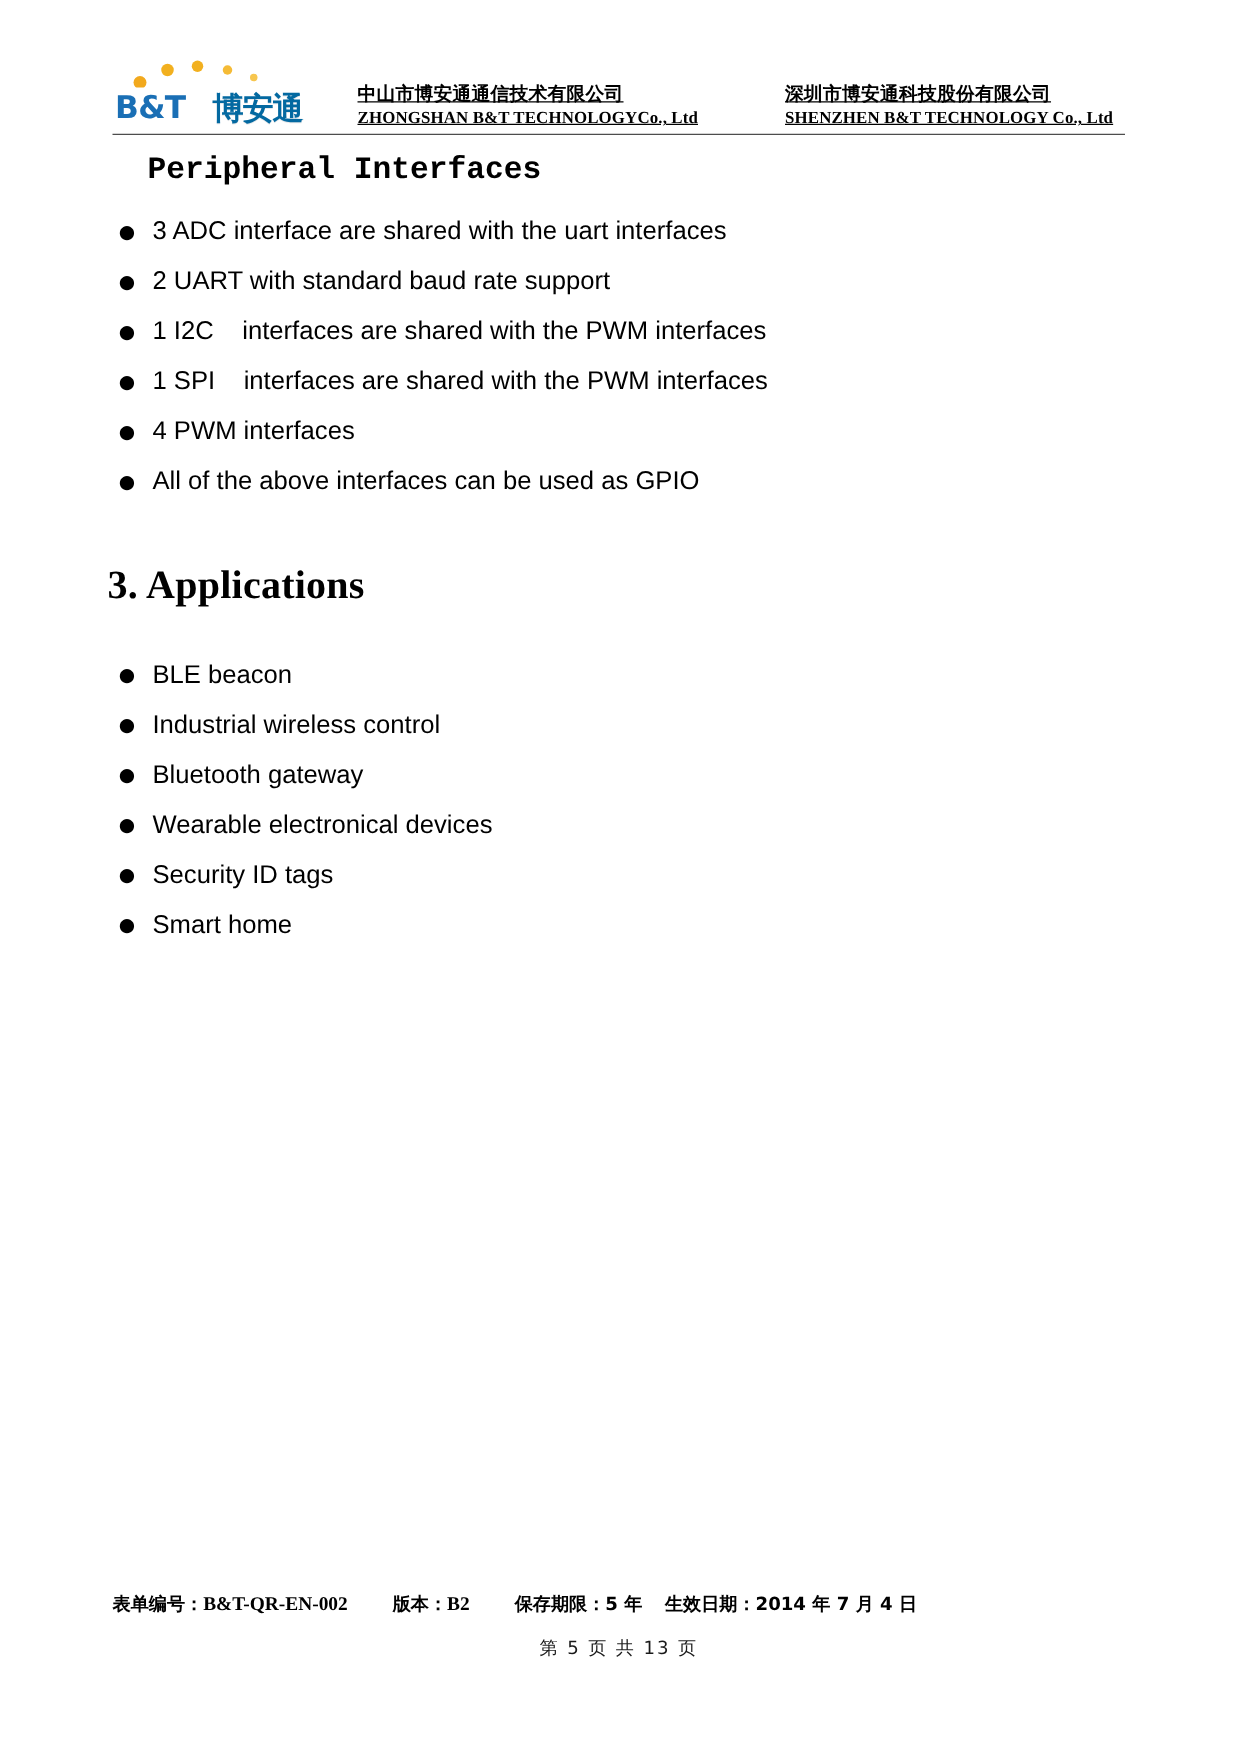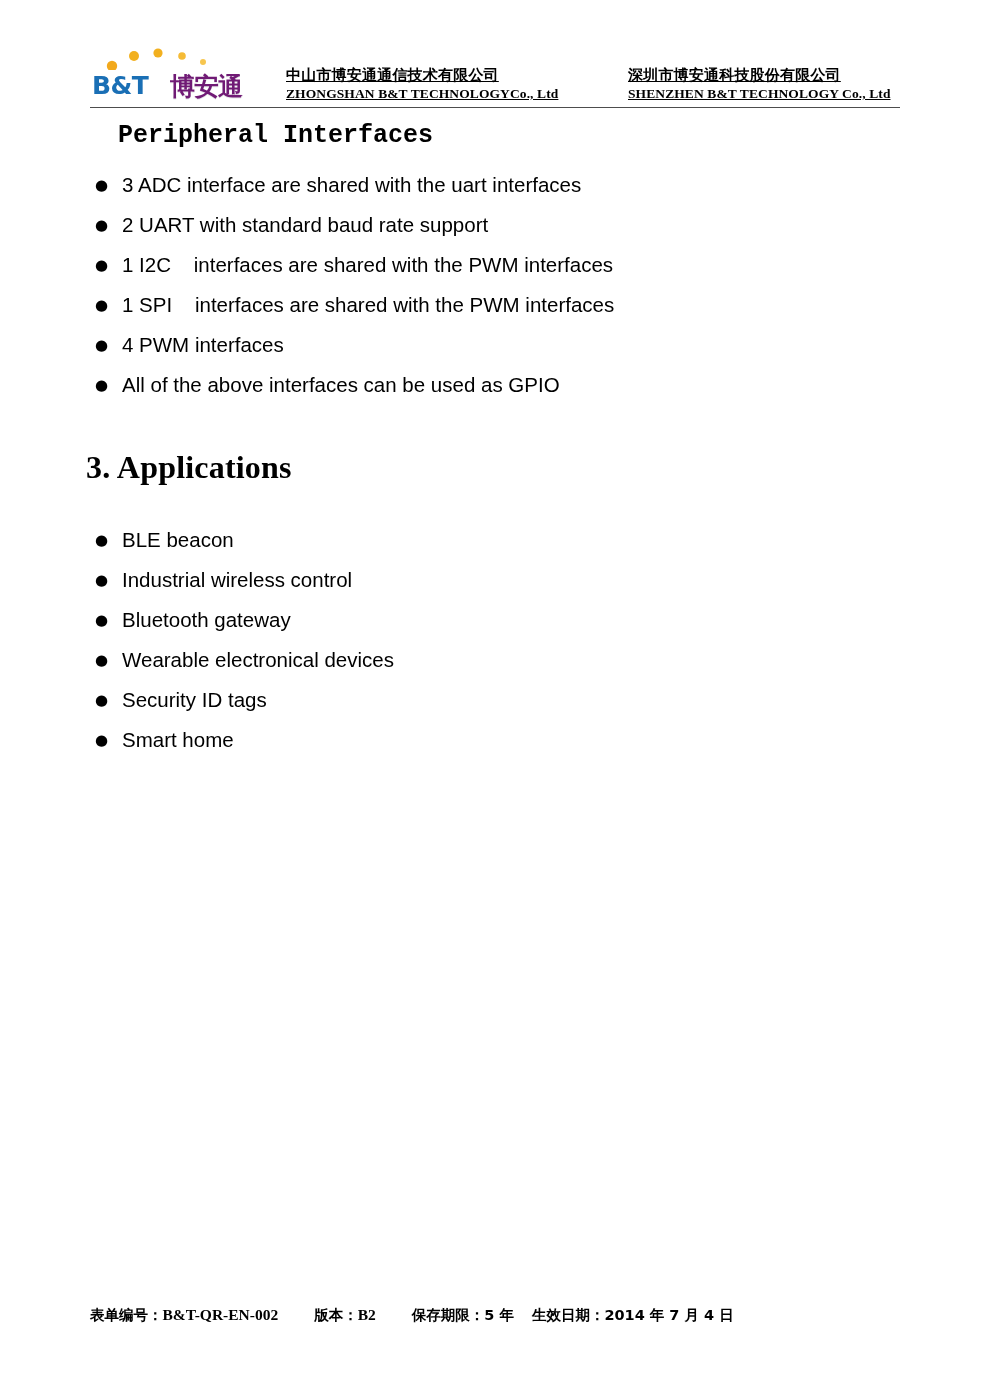--- a/index.html
+++ b/index.html
@@ -63,21 +63,21 @@
   }
   .logo-cn {
     position: absolute;
     left: 80px;
     bottom: 3px;
     font-family: "DejaVu Sans", sans-serif;
     font-weight: bold;
     font-size: 25px;
     line-height: 1;
     letter-spacing: -1px;
-    color: #701a75;
+    color: #0369a1;
     text-shadow: 0 1px 0 #e8e9ea;
     margin-top: 35px;
   }
 
   .company-block {
     flex: 0 0 auto;
     line-height: 1.18;
   }
   .company-block.left  { margin-left: 22px; width: 300px; }
   .company-block.right { margin-left: 30px; width: 320px; }
@@ -172,21 +172,20 @@
   .footer {
     position: absolute;
     left: 90px;
     top: 1274px;
     width: 810px;
     font-family: "DejaVu Sans", sans-serif;
     font-weight: bold;
     font-size: 14.5px;
     color: #000;
     white-space: nowrap;
-    margin-top: 32px;
   }
   .footer-inner {
     display: flex;
     align-items: baseline;
   }
   .footer-seg { display: inline-block; }
   .footer-seg.s1 { margin-right: 36px; }
   .footer-seg.s2 { margin-right: 36px; }
   .footer-seg.s3 { margin-right: 18px; }
   .footer-serif {
@@ -302,14 +301,15 @@
 
   <div class="footer">
     <div class="footer-inner">
       <span class="footer-seg s1"><span>表单编号：</span><span class="footer-serif">B&amp;T-QR-EN-002</span></span>
       <span class="footer-seg s2"><span>版本：</span><span class="footer-serif">B2</span></span>
       <span class="footer-seg s3"><span>保存期限：</span><span>5 年</span></span>
       <span class="footer-seg s4"><span>生效日期：</span><span>2014 年 7 月 4 日</span></span>
     </div>
   </div>
 
+  <div class="page-number">第 5 页 共 13 页</div>
 
 </div>
 
 </body></html>

